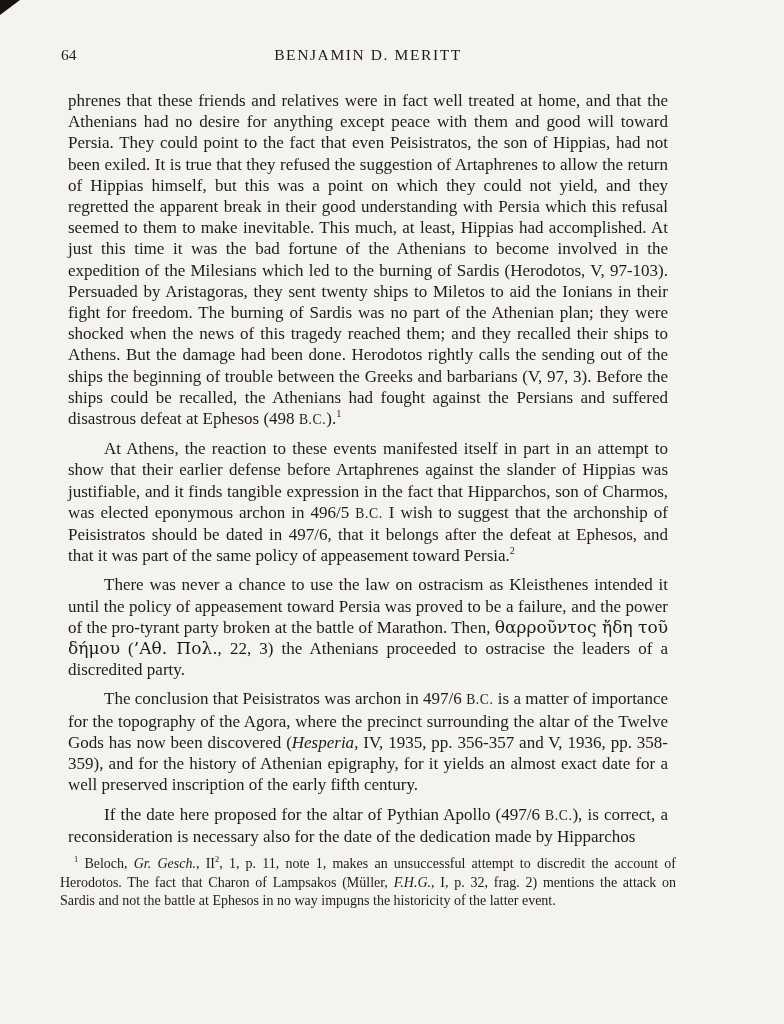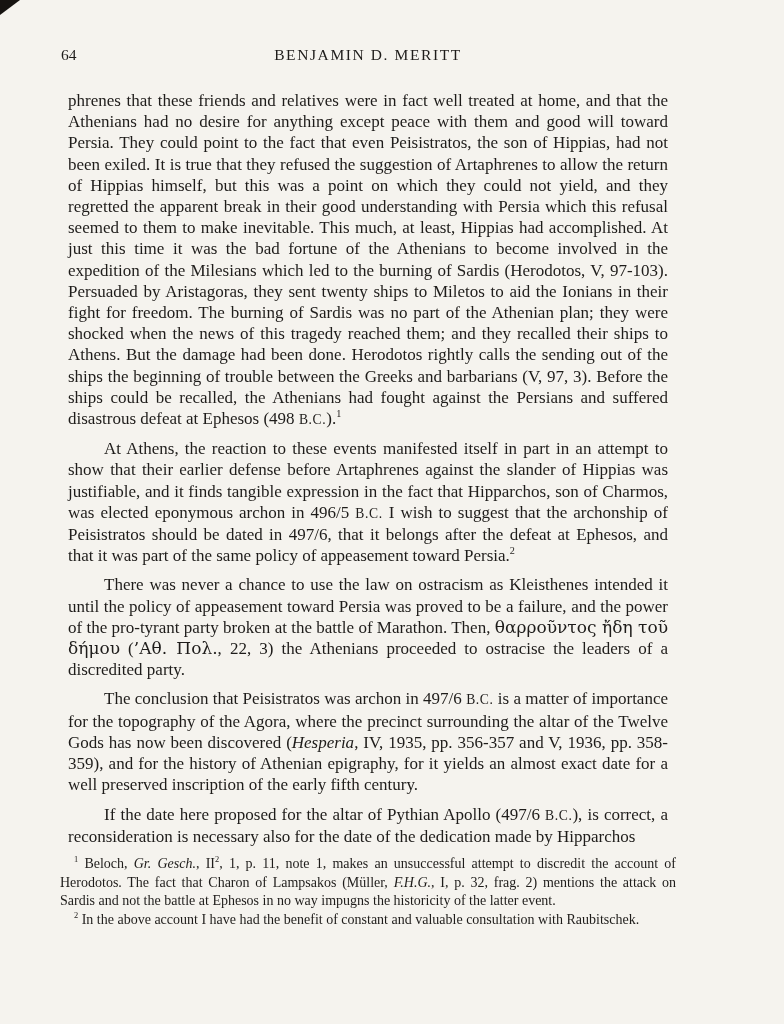--- a/index.html
+++ b/index.html
@@ -67,15 +67,14 @@
   <main class="body-text">
     <p class="para"><span>phrenes that these friends and relatives were in fact well treated at home, and that the Athenians had no desire for anything except peace with them and good will toward Persia.  They could point to the fact that even Peisistratos, the son of Hippias, had not been exiled.  It is true that they refused the suggestion of Artaphrenes to allow the return of Hippias himself, but this was a point on which they could not yield, and they regretted the apparent break in their good understanding with Persia which this refusal seemed to them to make inevitable.  This much, at least, Hippias had accomplished.  At just this time it was the bad fortune of the Athenians to become involved in the expedition of the Milesians which led to the burning of Sardis (Herodotos, V, 97-103).  Persuaded by Aristagoras, they sent twenty ships to Miletos to aid the Ionians in their fight for freedom.  The burning of Sardis was no part of the Athenian plan; they were shocked when the news of this tragedy reached them; and they recalled their ships to Athens.  But the damage had been done.  Herodotos rightly calls the sending out of the ships the beginning of trouble between the Greeks and barbarians (V, 97, 3).  Before the ships could be recalled, the Athenians had fought against the Persians and suffered disastrous defeat at Ephesos (498 </span><span class="sc">B.C.</span><span>).</span><sup>1</sup></p>
     <p class="para indent"><span>At Athens, the reaction to these events manifested itself in part in an attempt to show that their earlier defense before Artaphrenes against the slander of Hippias was justifiable, and it finds tangible expression in the fact that Hipparchos, son of Charmos, was elected eponymous archon in 496/5 </span><span class="sc">B.C.</span><span>  I wish to suggest that the archonship of Peisistratos should be dated in 497/6, that it belongs after the defeat at Ephesos, and that it was part of the same policy of appeasement toward Persia.</span><sup>2</sup></p>
     <p class="para indent"><span>There was never a chance to use the law on ostracism as Kleisthenes intended it until the policy of appeasement toward Persia was proved to be a failure, and the power of the pro-tyrant party broken at the battle of Marathon.  Then, </span><span class="greek">θαρροῦντος ἤδη τοῦ δήμου</span><span> (</span><span class="greek">’Αθ. Πολ.</span><span>, 22, 3) the Athenians proceeded to ostracise the leaders of a discredited party.</span></p>
     <p class="para indent"><span>The conclusion that Peisistratos was archon in 497/6 </span><span class="sc">B.C.</span><span> is a matter of importance for the topography of the Agora, where the precinct surrounding the altar of the Twelve Gods has now been discovered (</span><span class="it">Hesperia</span><span>, IV, 1935, pp. 356-357 and V, 1936, pp. 358-359), and for the history of Athenian epigraphy, for it yields an almost exact date for a well preserved inscription of the early fifth century.</span></p>
     <p class="para indent"><span>If the date here proposed for the altar of Pythian Apollo (497/6 </span><span class="sc">B.C.</span><span>), is correct, a reconsideration is necessary also for the date of the dedication made by Hipparchos</span></p>
   </main>
 
   <footer class="footnotes">
     <p class="fn"><sup>1</sup><span> Beloch, </span><span class="it">Gr. Gesch.</span><span>, II</span><sup>2</sup><span>, 1, p. 11, note 1, makes an unsuccessful attempt to discredit the account of Herodotos.  The fact that Charon of Lampsakos (Müller, </span><span class="it">F.H.G.</span><span>, I, p. 32, frag. 2) mentions the attack on Sardis and not the battle at Ephesos in no way impugns the historicity of the latter event.</span></p>
-    <p class="fn"><sup>2</sup><span> In the above account I have had the benefit of constant and valuable consultation with Raubitschek.</span></p>
   </footer>
 </div>
 
 </body></html>

